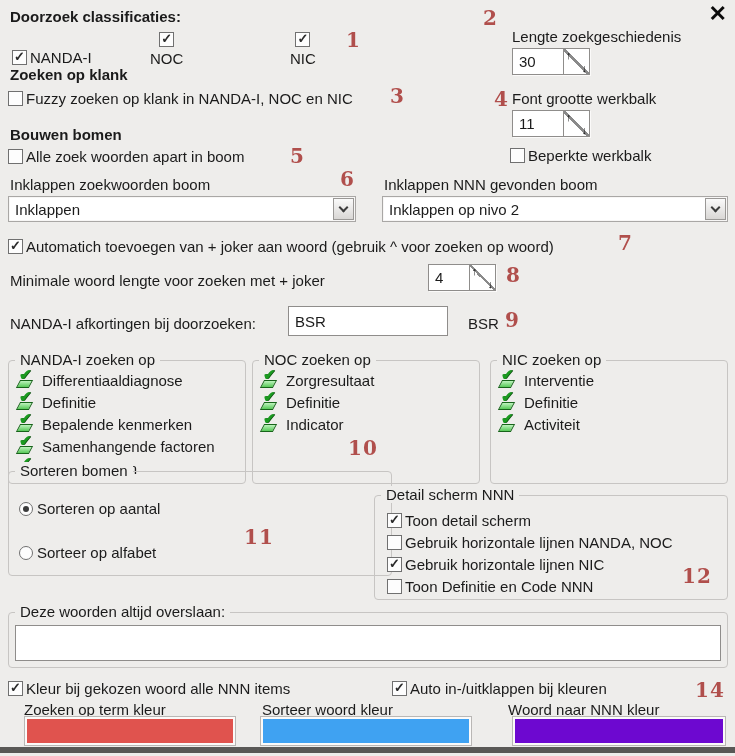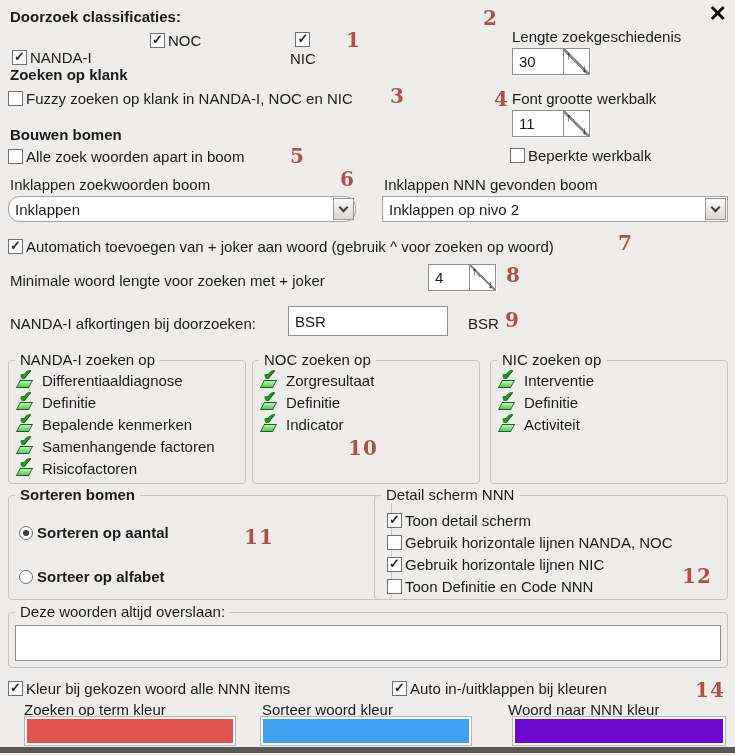--- a/index.html
+++ b/index.html
@@ -97,21 +97,21 @@
   <span class="red-num" style="left:244px; top:525px;">11</span>
   <span class="red-num" style="left:682px; top:564px;">12</span>
   <span class="red-num" style="left:668px; top:621px;">13</span>
   <span class="red-num" style="left:695px; top:678px;">14</span>
 
   <div class="abs bold" style="left:10px; top:8px;">Doorzoek classificaties:</div>
   <div class="cb checked" style="left:12px; top:32px;margin-top:17px;">
     <span class="box"></span>
     <span>NANDA-I</span>
   </div>
-  <div class="cb checked" style="left:150px; top:32px;">
+  <div class="cb checked" style="left:150px; top:32px;flex-direction:column;">
     <span class="box"></span>
     <span>NOC</span>
   </div>
   <div class="cb checked" style="left:290px; top:32px;flex-direction:column;">
     <span class="box"></span>
     <span>NIC</span>
   </div>
 
   <div class="abs" style="left:512px; top:28px;">Lengte zoekgeschiedenis</div>
   <div class="spin" style="left:512px; top:48px;">
@@ -141,21 +141,21 @@
     <span>Beperkte werkbalk</span>
   </div>
 
   <div class="abs bold" style="left:10px; top:126px;">Bouwen bomen</div>
   <div class="cb" style="left:8px; top:148px;">
     <span class="box"></span>
     <span>Alle zoek woorden apart in boom</span>
   </div>
 
   <div class="abs" style="left:10px; top:176px;">Inklappen zoekwoorden boom</div>
-  <div class="combo" style="left:8px; top:196px; width:348px;border-radius:11px;">
+  <div class="combo" style="left:8px; top:196px; width:348px;">
     <span class="val">Inklappen</span>
     <span class="btn">
         <span class="chev"></span>
       </span>
   </div>
   <div class="abs" style="left:384px; top:176px;">Inklappen NNN gevonden boom</div>
   <div class="combo" style="left:382px; top:196px; width:346px;">
     <span class="val">Inklappen op nivo 2</span>
     <span class="btn">
         <span class="chev"></span>
@@ -262,21 +262,21 @@
     </div>
     <div class="gitem" style="left:8px; top:55px;">
       <span class="gcheck">
           <span class="gbox"></span>
           <span class="gtick">✔</span>
         </span>
       <span>Activiteit</span>
     </div>
   </div>
 
-  <div class="groupbox" style="left:8px; top:495px; width:384px; height:105px;font-weight:bold;">
+  <div class="groupbox" style="left:8px; top:471px; width:384px; height:105px;">
     <span class="gtitle">Sorteren  bomen</span>
     <div class="radio selected" style="left:10px; top:28px;">
       <span class="circle"></span>
       <span>Sorteren op aantal</span>
     </div>
     <div class="radio" style="left:10px; top:72px;">
       <span class="circle"></span>
       <span>Sorteer op alfabet</span>
     </div>
   </div>

